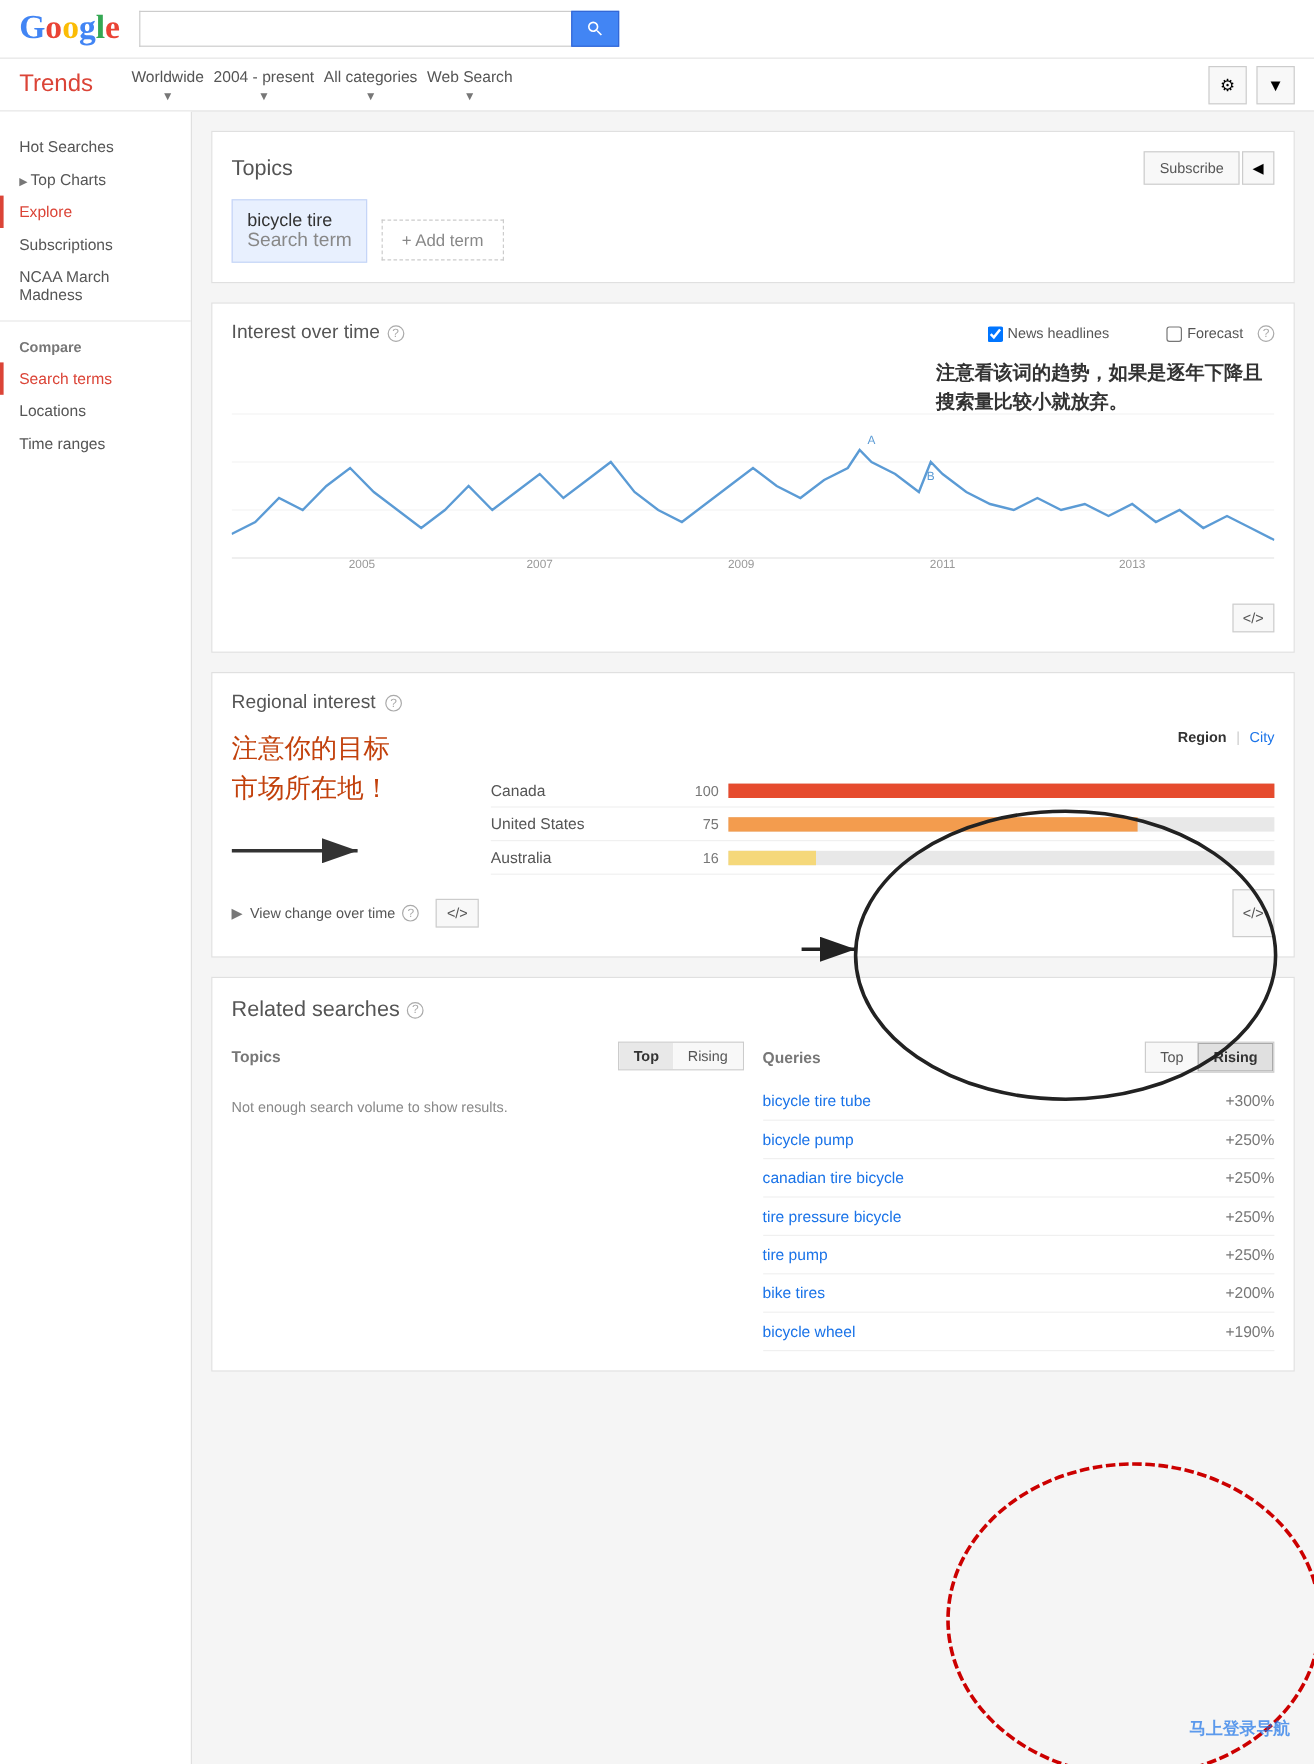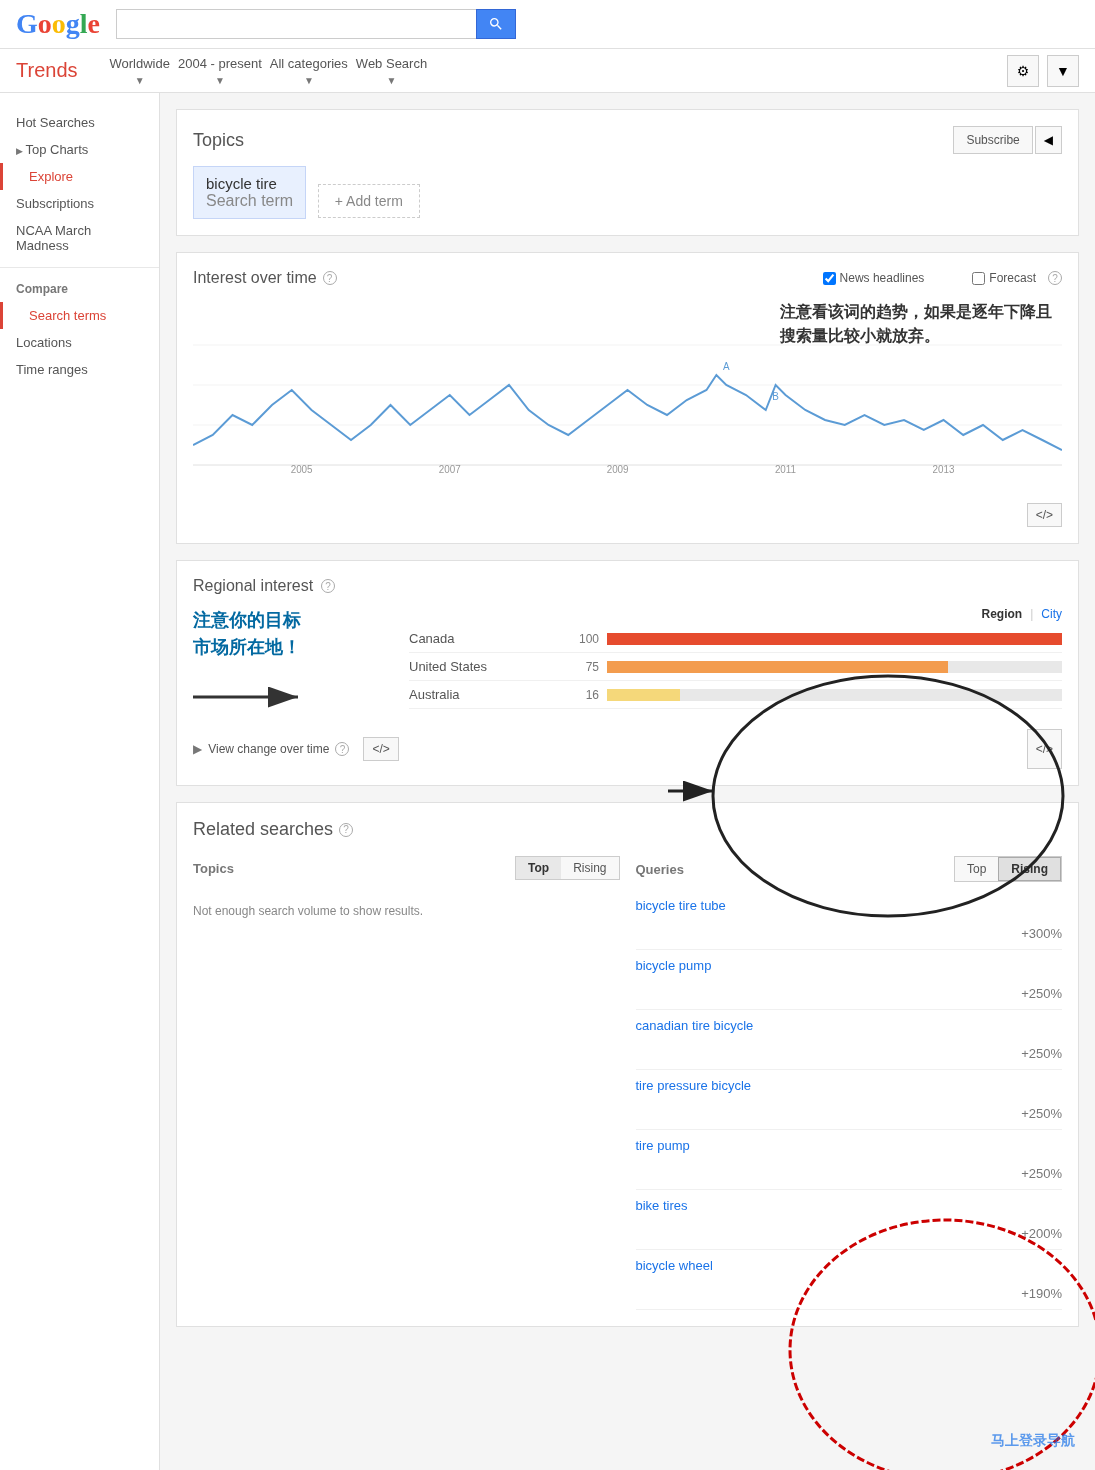--- a/index.html
+++ b/index.html
@@ -27,21 +27,21 @@
     .nav-dropdown-arrow { font-size: 10px; color: #777; }
     .nav-right { display: flex; align-items: center; gap: 8px; }
     .gear-btn { width: 32px; height: 32px; border: 1px solid #ccc; background: #f8f8f8; cursor: pointer; display: flex; align-items: center; justify-content: center; font-size: 14px; }
 
     
     .main-layout { display: flex; }
 
     
     .sidebar { width: 160px; min-height: 100vh; background: #fff; border-right: 1px solid #e0e0e0; padding: 16px 0; flex-shrink: 0; }
     .sidebar-item { padding: 6px 16px; cursor: pointer; font-size: 13px; color: #555; }
-    .sidebar-item.active { color: #db4437; border-left: 3px solid #db4437; padding-left: 26px; }
+    .sidebar-item.active { color: #db4437; border-left: 3px solid #db4437; padding-left: 13px; }
     .sidebar-item.has-arrow::before { content: '▶ '; font-size: 9px; color: #777; }
     .sidebar-divider { border-top: 1px solid #e8e8e8; margin: 8px 0; }
     .compare-label { padding: 6px 16px; font-size: 12px; color: #777; font-weight: bold; }
 
     
     .content { flex: 1; padding: 16px; }
 
     
     .card { background: #fff; border: 1px solid #e0e0e0; margin-bottom: 16px; padding: 16px; }
     .card-title { font-size: 16px; color: #555; margin-bottom: 12px; display: flex; align-items: center; justify-content: space-between; }
@@ -67,24 +67,24 @@
     .chart-container { position: relative; height: 200px; margin: 8px 0; }
     .chart-embed-btn { display: flex; justify-content: flex-end; margin-top: 4px; }
     .embed-btn { padding: 4px 8px; border: 1px solid #ccc; background: #f8f8f8; cursor: pointer; font-size: 12px; color: #555; }
 
     
     .chart-svg { width: 100%; height: 180px; }
 
     
     .regional-container { display: flex; gap: 16px; }
     .regional-annotation { flex: 0 0 200px; }
-    .annotation-text { font-size: 18px; font-weight: bold; color: #0369a1; line-height: 1.5; }
+    .annotation-text { font-size: 22px; font-weight: normal; color: #c2410c; line-height: 1.5; }
     .arrow-container { display: flex; align-items: center; margin-top: 16px; }
     .regional-table { flex: 1; }
-    .regional-header { display: flex; justify-content: flex-end; gap: 8px; margin-bottom: 4px; font-size: 12px; }
+    .regional-header { display: flex; justify-content: flex-end; gap: 8px; margin-bottom: 24px; font-size: 12px; }
     .region-link { color: #1a73e8; cursor: pointer; text-decoration: none; }
     .region-link.active { color: #333; font-weight: bold; }
     .region-divider { color: #ccc; }
     .region-row { display: flex; align-items: center; padding: 6px 0; border-bottom: 1px solid #f0f0f0; }
     .region-name { flex: 0 0 160px; font-size: 13px; color: #555; }
     .region-value { flex: 0 0 30px; text-align: right; font-size: 12px; color: #777; margin-right: 8px; }
     .region-bar-container { flex: 1; height: 12px; background: #e8e8e8; position: relative; }
     .region-bar { height: 100%; position: absolute; left: 0; top: 0; }
     .bar-canada { background: #e64b2e; }
     .bar-us { background: #f39c4e; }
@@ -101,21 +101,21 @@
     .related-columns { display: flex; gap: 16px; }
     .related-col { flex: 1; }
     .related-col-header { display: flex; align-items: center; justify-content: space-between; margin-bottom: 8px; }
     .related-col-title { font-size: 13px; color: #777; font-weight: bold; }
     .tab-group { display: flex; border: 1px solid #ccc; overflow: hidden; }
     .tab-btn { padding: 4px 12px; font-size: 12px; cursor: pointer; background: #f8f8f8; border: none; color: #555; }
     .tab-btn.active { background: #e8e8e8; font-weight: bold; color: #333; }
     .no-data-msg { font-size: 12px; color: #888; padding: 16px 0; }
     .query-row { display: flex; justify-content: space-between; padding: 8px 0; border-bottom: 1px solid #f0f0f0; font-size: 13px; }
     .query-name { color: #1a73e8; cursor: pointer; }
-    .query-pct { color: #777; margin-top: 28px; }
+    .query-pct { color: #777; }
 
     
     .watermark { position: fixed; bottom: 20px; right: 20px; opacity: 0.7; font-size: 14px; color: #1a73e8; font-weight: bold; }
   </style>
 </head>
 <body>
 
 <div class="header">
   <div class="google-logo">
     <span class="logo-g">G</span>

